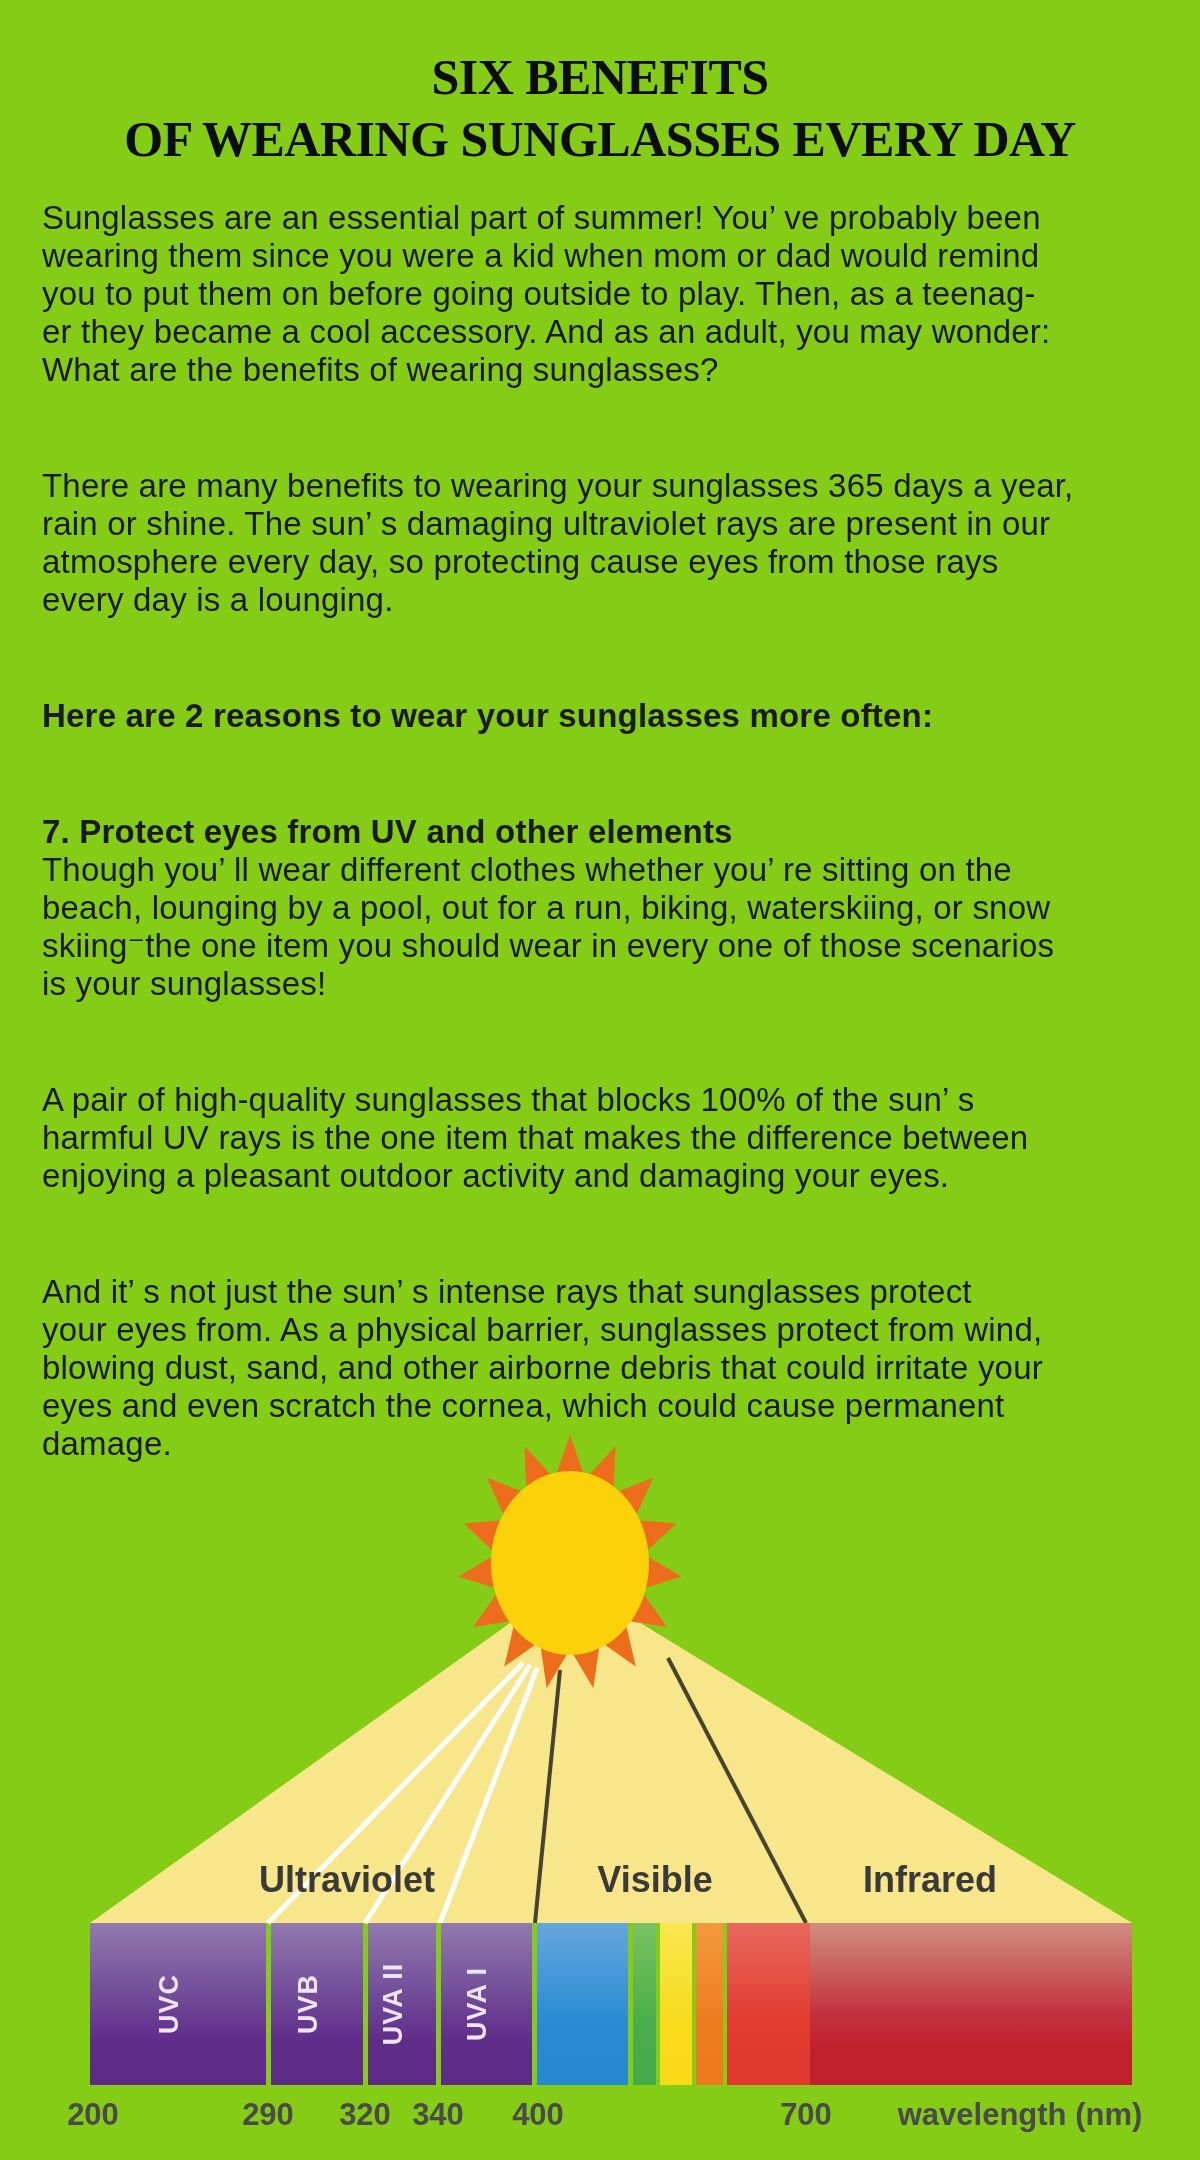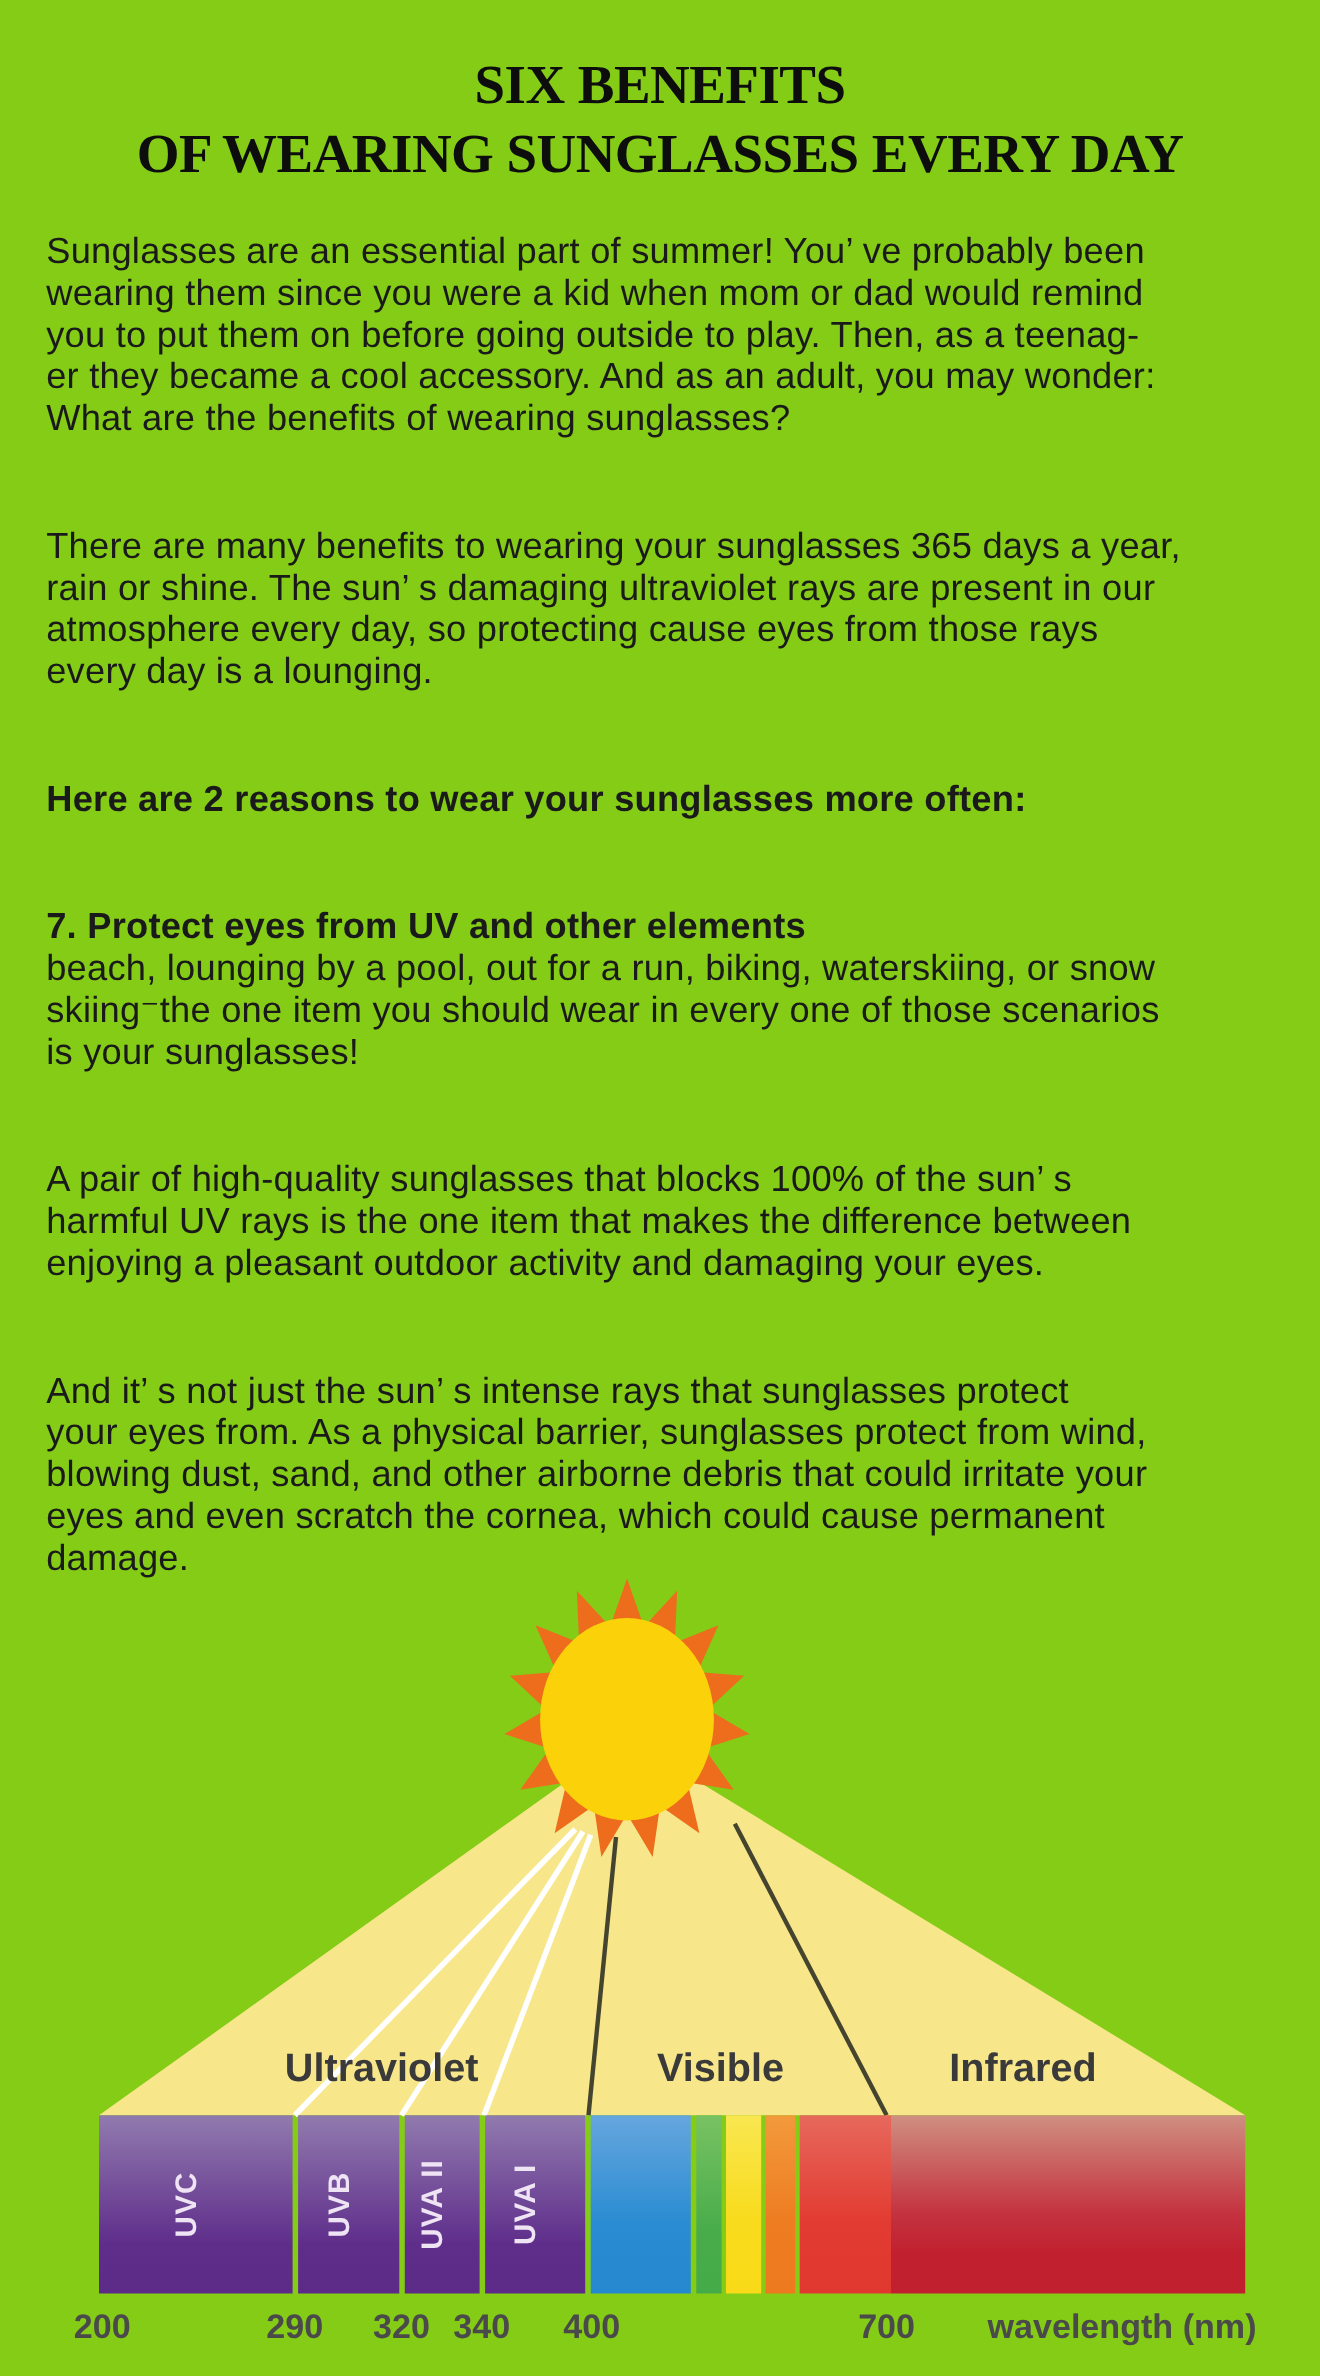--- a/index.html
+++ b/index.html
@@ -11,21 +11,21 @@
     font-size:50px;line-height:62px;color:#0d0d0d;letter-spacing:-0.5px;
   }
   .title .t-line{white-space:nowrap;}
 
   .article{
     position:absolute;left:42px;top:199px;width:1130px;
     font-family:"Liberation Sans","DejaVu Sans",sans-serif;
     font-size:33px;line-height:38px;color:#1a1a1a;letter-spacing:0.2px;
   }
   .block{margin-top:78px;}
-  .block.first{margin-top:10px;}
+  .block.first{margin-top:0;}
   .block.tight{margin-top:0;}
   .block.heading{font-weight:700;}
   .line{white-space:nowrap;height:38px;}
 
   .diagram{position:absolute;left:0;top:1400px;width:1200px;height:760px;}
 
   .svg-bold{font-family:"Liberation Sans","DejaVu Sans",sans-serif;font-weight:700;}
   .band-label{font-size:27px;fill:#efe4f4;letter-spacing:1px;}
   .region-label{font-size:36px;fill:#3a3a3a;}
   .tick-label{font-size:31px;fill:#4a4a4a;}
@@ -59,20 +59,21 @@
 
     <div class="block heading">
       <div class="line">Here are 2 reasons to wear your sunglasses more often:</div>
     </div>
 
     <div class="block heading">
       <div class="line">7. Protect eyes from UV and other elements</div>
     </div>
 
     <div class="block tight">
+      <div class="line">Though you’ ll wear different clothes whether you’ re sitting on the</div>
       <div class="line">beach, lounging by a pool, out for a run, biking, waterskiing, or snow</div>
       <div class="line">skiing⁻the one item you should wear in every one of those scenarios</div>
       <div class="line">is your sunglasses!</div>
     </div>
 
     <div class="block">
       <div class="line">A pair of high-quality sunglasses that blocks 100% of the sun’ s</div>
       <div class="line">harmful UV rays is the one item that makes the difference between</div>
       <div class="line">enjoying a pleasant outdoor activity and damaging your eyes.</div>
     </div>

